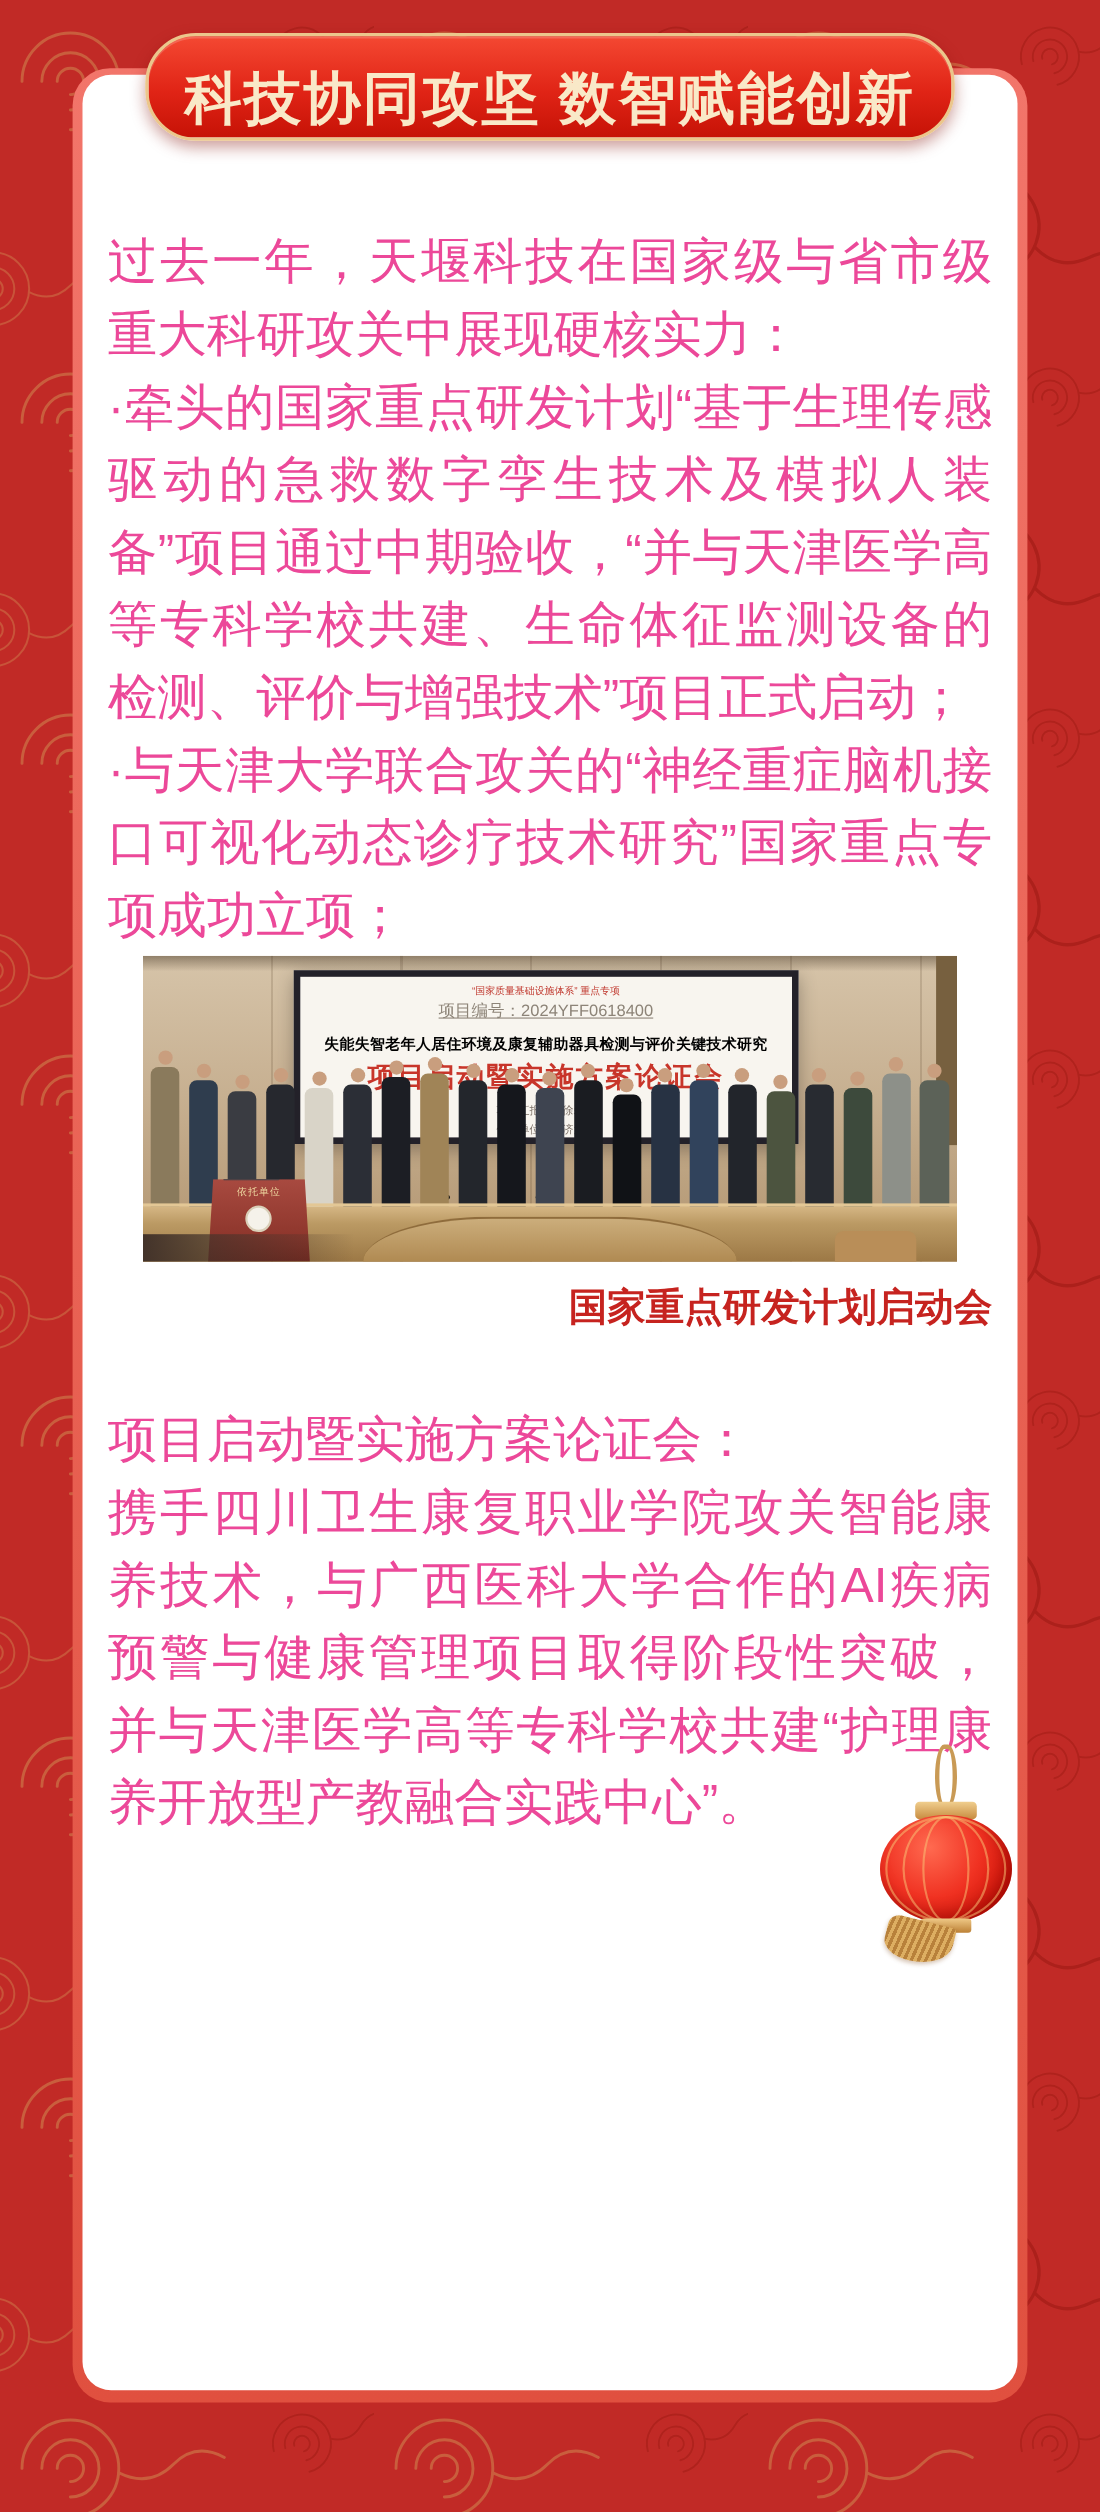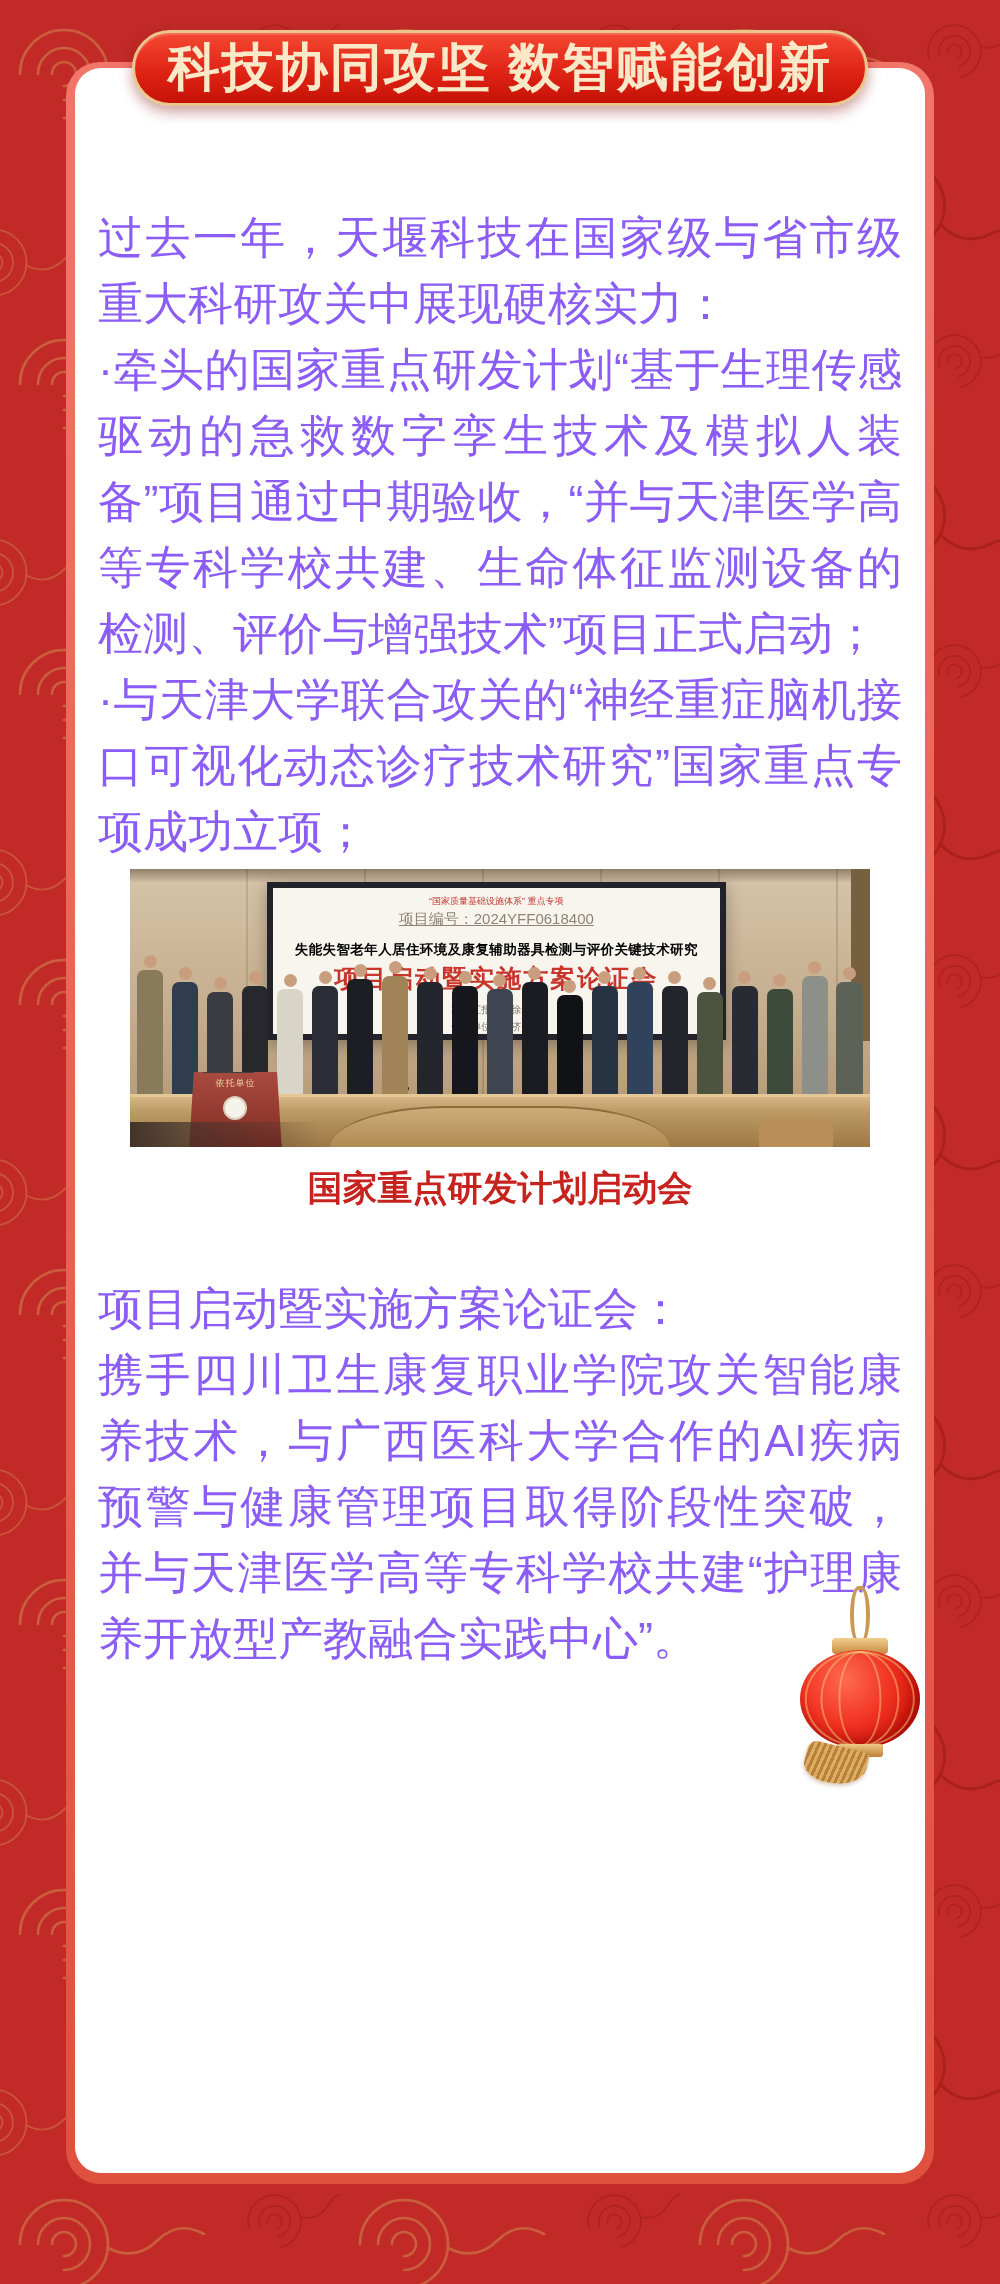--- a/index.html
+++ b/index.html
@@ -8,33 +8,33 @@
   .bg{position:absolute;left:0;top:0;width:1000px;height:2284px;display:block;}
 
   
   .card-back{position:absolute;left:66px;top:62px;width:868px;box-sizing:border-box;
              border-radius:34px;background:linear-gradient(180deg,#F2756A,#E0503F);
              padding:6px 9px 11px;}
   .card{background:#ffffff;border-radius:26px;box-sizing:border-box;
         min-height:2105px;padding:137px 23px 30px;}
 
   
-  .banner{position:absolute;left:50%;transform:translateX(-50%);top:30px;width:736px;height:76px;
+  .banner{position:absolute;left:50%;transform:translateX(-50%);top:30px;width:736px;height:98px;
           box-sizing:border-box;border:3px solid #EBC68C;border-radius:46px;
           background:linear-gradient(180deg,#F44832 0%,#E02416 55%,#C61206 100%);
-          display:flex;align-items:center;justify-content:center;
+          display:flex;align-items:flex-end;justify-content:center;
           box-shadow:0 6px 14px rgba(130,15,8,.4), inset 0 2px 0 rgba(255,255,255,.18);
           z-index:6;}
   .banner span{font-size:52px;font-weight:bold;color:#F9E9C8;letter-spacing:2px;white-space:nowrap;}
 
   
-  .article p{margin:0;font-size:45px;line-height:66px;color:#8b5cf6;font-weight:500;
+  .article p{margin:0;font-size:45px;line-height:66px;color:#ec4899;font-weight:500;
              text-align:justify;}
   .article p.after{margin-top:64px;}
-  .caption{margin-top:18px;text-align:center;font-size:35px;font-weight:bold;color:#C6231F;}
+  .caption{margin-top:18px;text-align:right;font-size:35px;font-weight:bold;color:#C6231F;}
 
   
   .photo{margin:4px auto 0;width:740px;height:278px;position:relative;overflow:hidden;
          background:
            repeating-linear-gradient(90deg, rgba(70,48,24,0) 0 116px, rgba(70,48,24,.16) 116px 118px),
            linear-gradient(180deg,#D6C4A9 0%,#C7B091 45%,#B1946F 100%);}
   .photo-top-shade{position:absolute;left:0;top:0;width:100%;height:14px;
          background:linear-gradient(180deg,rgba(40,25,10,.4),rgba(40,25,10,0));}
   .right-panel{position:absolute;right:0;top:0;width:2.6%;height:62%;background:#77603F;}
   .screen{position:absolute;left:18.5%;top:4.5%;width:62%;height:57%;

